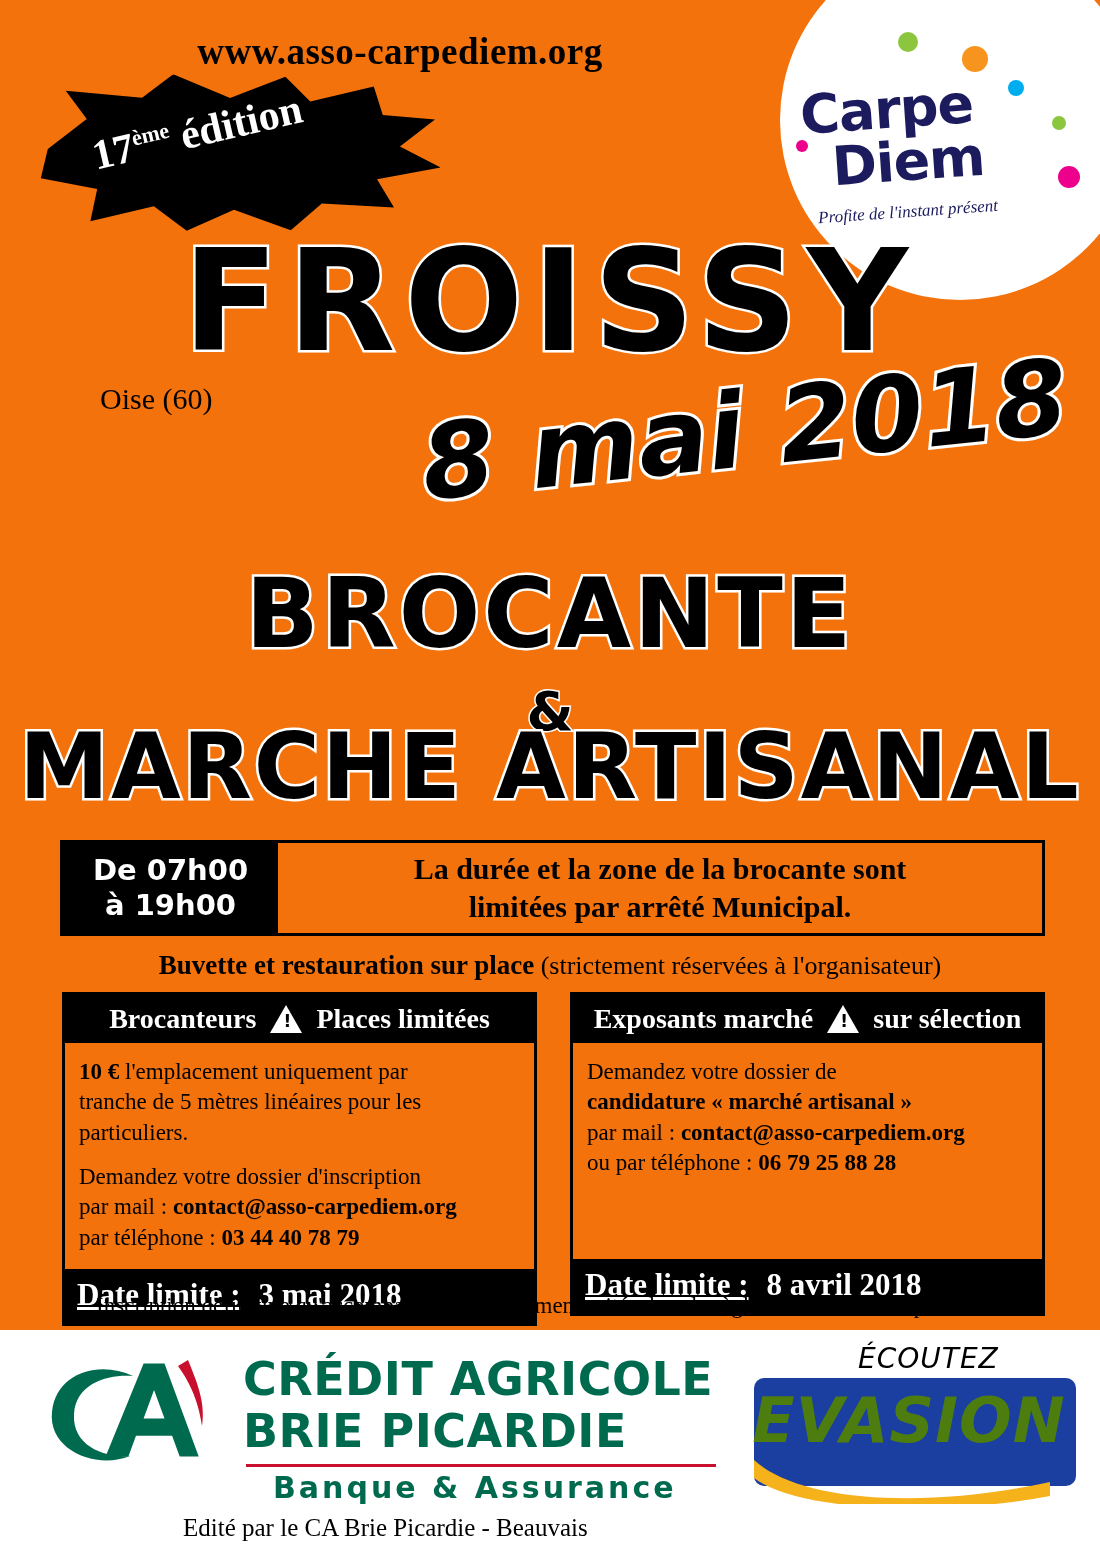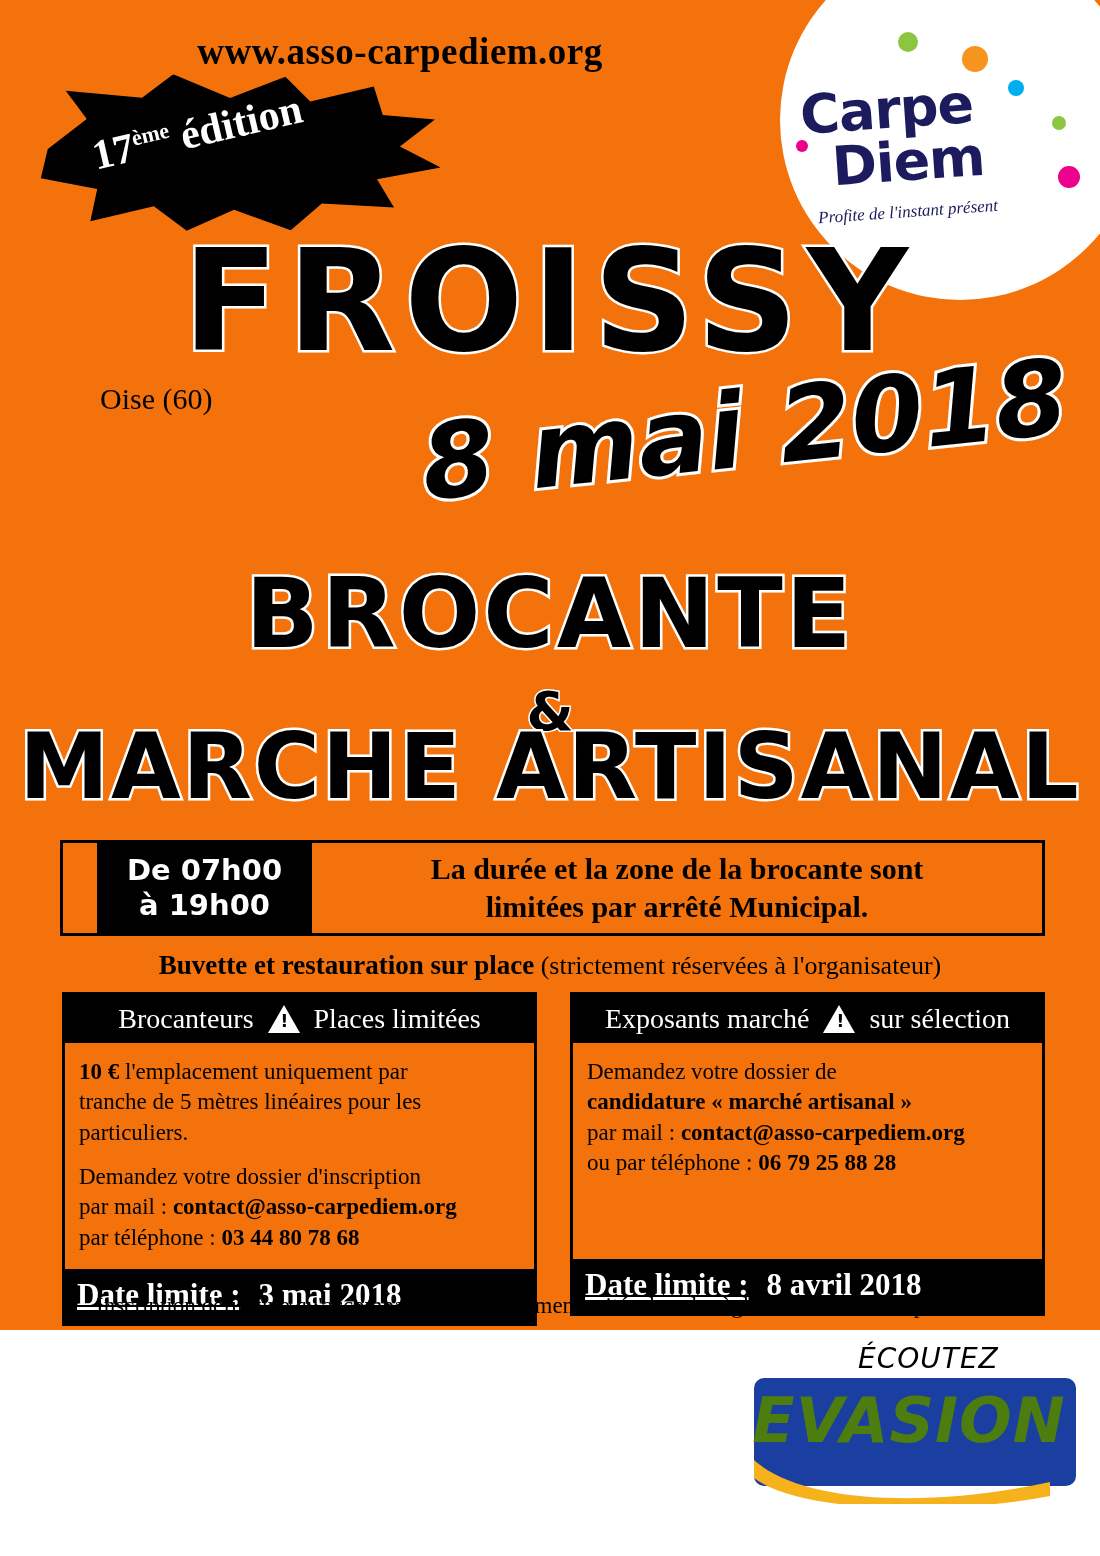--- a/index.html
+++ b/index.html
@@ -209,21 +209,20 @@
   
   .hours-row {
     position: absolute;
     top: 840px;
     left: 60px;
     width: 985px;
     height: 96px;
     border: 3px solid #000;
     box-sizing: border-box;
     display: flex;
-    padding-left: 34px;
   }
   .hours-box {
     width: 215px;
     background: #000;
     color: #fff;
     font-family: "DejaVu Sans", sans-serif;
     font-weight: bold;
     font-size: 29px;
     display: flex;
     flex-direction: column;
@@ -266,21 +265,21 @@
     border: 3px solid #000;
     box-sizing: border-box;
   }
   .col-left  { left: 62px; }
   .col-right { left: 570px; }
 
   .col-head {
     background: #000;
     color: #fff;
     font-family: "Liberation Serif", serif;
-    font-weight: normal;
+    font-weight: bold;
     font-size: 28px;
     padding: 8px 10px;
     display: flex;
     align-items: center;
     justify-content: center;
     gap: 14px;
     white-space: nowrap;
   }
   .warn-ico {
     display: inline-block;
@@ -520,21 +519,21 @@
       <span>Places limitées</span>
     </div>
     <div class="col-body">
       <p>
         <b>10 €</b><span> l'emplacement uniquement par</span><br>
         <span>tranche de 5 mètres linéaires pour les particuliers.</span>
       </p>
       <p>
         <span>Demandez votre dossier d'inscription</span><br>
         <span>par mail : </span><b>contact@asso-carpediem.org</b><br>
-        <span>par téléphone : </span><b> 03 44 80 78 68</b>
+        <span>par téléphone : </span><b> 03 44 40 78 79</b>
       </p>
     </div>
     <div class="deadline">
       <span class="lbl">Date limite :</span>
       <span>3 mai 2018</span>
     </div>
   </div>
 
   <div class="col col-right">
     <div class="col-head">
@@ -553,20 +552,32 @@
     <div class="deadline">
       <span class="lbl">Date limite :</span>
       <span>8 avril 2018</span>
     </div>
   </div>
 
   <div class="footnote">Inscription définitive qu'accompagnée des documents cités dans le règlement et de votre paiement.</div>
 
   <div class="sponsors">
 
+    <div class="ca-logo">
+      <svg class="ca-mark" viewBox="0 0 185 120">
+        <path d="M95 22 C62 6, 18 18, 14 58 C10 96, 58 116, 92 102 C70 104, 34 94, 36 60 C38 28, 72 20, 95 22 Z" fill="#006A4E"></path>
+        <path d="M150 10 L128 10 L88 108 L112 108 L120 86 L158 86 L166 108 L186 108 Z M128 68 L139 38 L150 68 Z" fill="#006A4E" transform="translate(-16,0) scale(0.95,0.95)"></path>
+        <path d="M150 6 C158 26, 168 48, 164 72 C160 44, 150 26, 140 12 Z" fill="#C8102E"></path>
+      </svg>
+      <div class="ca-text-1">CRÉDIT AGRICOLE</div>
+      <div class="ca-text-2">BRIE PICARDIE</div>
+      <div class="ca-rule"></div>
+      <div class="ca-text-3">Banque &amp; Assurance</div>
+      <div class="ca-text-4">Edité par le CA Brie Picardie - Beauvais</div>
+    </div>
 
     <div class="evasion">
       <div class="ecoutez">ÉCOUTEZ</div>
       <div class="evasion-box"></div>
       <div class="evasion-word">EVASION</div>
       <svg class="evasion-swoosh" viewBox="0 0 300 52">
         <path d="M2 8 C50 52, 180 56, 298 30 L298 44 C180 66, 44 58, 2 26 Z" fill="#F6B21B"></path>
       </svg>
     </div>
 

